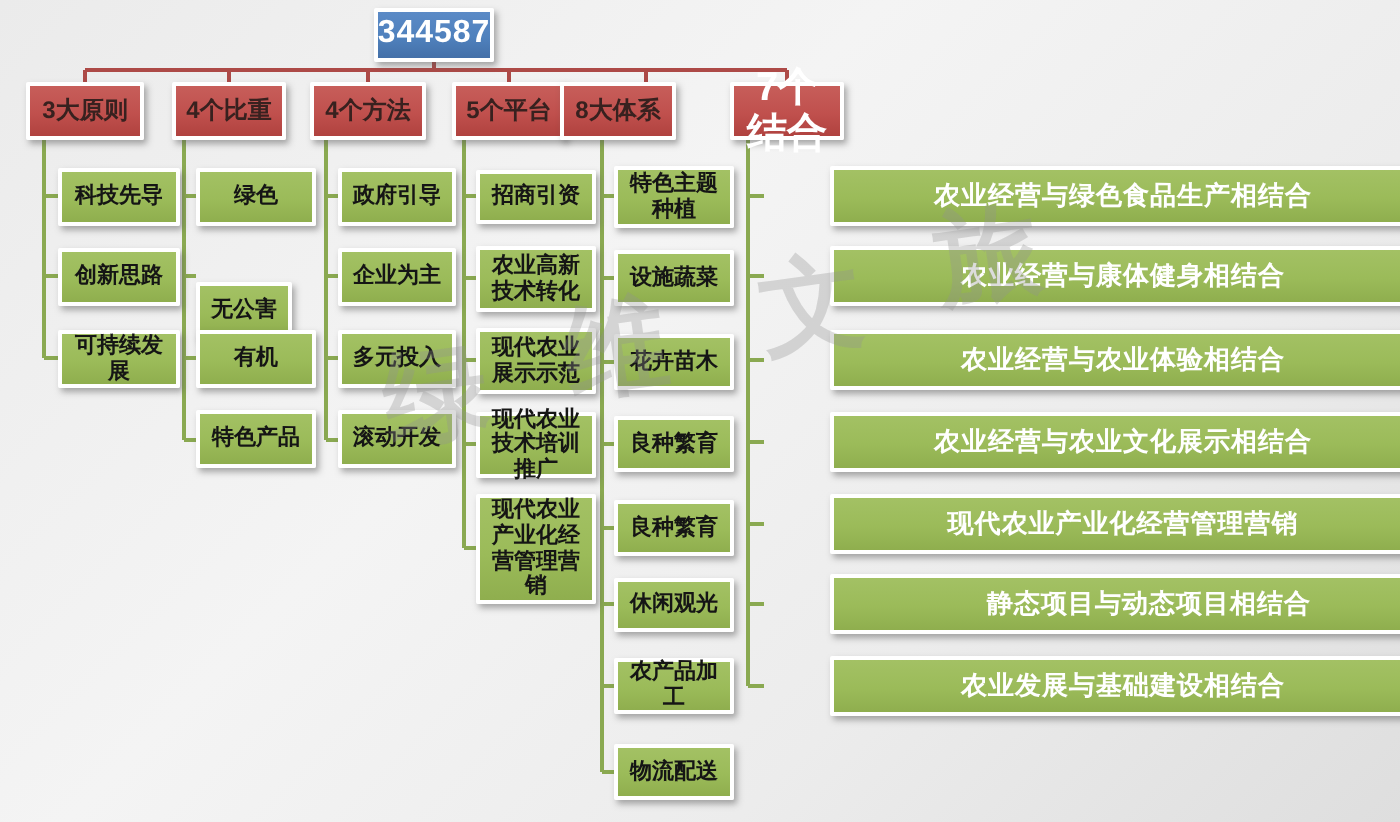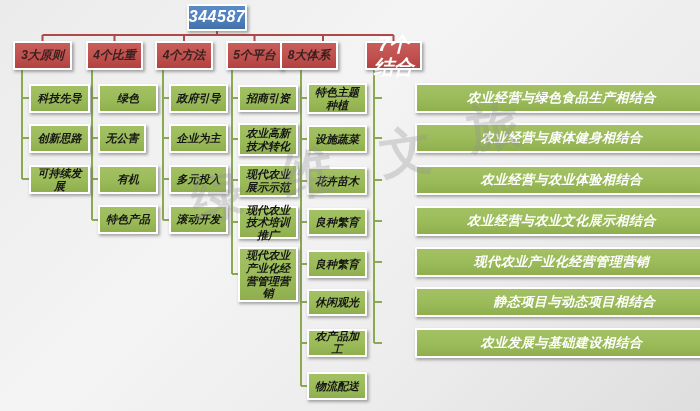--- a/index.html
+++ b/index.html
@@ -8,21 +8,21 @@
     font-family:"Liberation Sans","DejaVu Sans",sans-serif;
     background:linear-gradient(135deg,#ebebeb 0%,#f4f4f4 40%,#ececec 70%,#dedede 100%);
   }
   .stage{position:absolute;inset:0;}
   svg.wires{position:absolute;left:0;top:0;z-index:1;}
   .box{
     position:absolute;z-index:5;box-sizing:border-box;
     display:flex;align-items:center;justify-content:center;text-align:center;
     border:2px solid #ffffff;border-radius:1px;
     box-shadow:1.5px 2px 3px rgba(90,90,90,.5);
-    font-weight:bold;line-height:1.15;padding:1px 2px;font-style:italic;
+    font-weight:bold;line-height:1.15;padding:1px 2px;
   }
   .root{
     background:linear-gradient(180deg,#5b8ac6 0%,#4f81bd 55%,#4470a8 100%);
     color:#ffffff;font-size:16px;letter-spacing:.5px;
   }
   .hdr{
     background:linear-gradient(180deg,#c75e5a 0%,#c0504d 55%,#b0423f 100%);
     color:#38211f;font-size:12px;
   }
   .hdr-big{color:#ffffff;font-size:20px;}
@@ -62,21 +62,21 @@
   <div class="box hdr" style="left:155px;top:41px;width:58px;height:29px">4个方法</div>
   <div class="box hdr" style="left:226px;top:41px;width:57px;height:29px">5个平台</div>
   <div class="box hdr" style="left:280px;top:41px;width:58px;height:29px">8大体系</div>
   <div class="box hdr hdr-big" style="left:365px;top:41px;width:57px;height:29px">7个结合</div>
 
   <div class="box node" style="left:29px;top:84px;width:61px;height:29px">科技先导</div>
   <div class="box node" style="left:29px;top:124px;width:61px;height:29px">创新思路</div>
   <div class="box node" style="left:29px;top:165px;width:61px;height:29px">可持续发展</div>
 
   <div class="box node" style="left:98px;top:84px;width:60px;height:29px">绿色</div>
-  <div class="box node" style="left:98px;top:124px;width:48px;height:29px">无公害</div>
+  <div class="box node" style="left:98px;top:141px;width:48px;height:29px">无公害</div>
   <div class="box node" style="left:98px;top:165px;width:60px;height:29px">有机</div>
   <div class="box node" style="left:98px;top:205px;width:60px;height:29px">特色产品</div>
 
   <div class="box node" style="left:169px;top:84px;width:59px;height:29px">政府引导</div>
   <div class="box node" style="left:169px;top:124px;width:59px;height:29px">企业为主</div>
   <div class="box node" style="left:169px;top:165px;width:59px;height:29px">多元投入</div>
   <div class="box node" style="left:169px;top:205px;width:59px;height:29px">滚动开发</div>
 
   <div class="box node" style="left:238px;top:85px;width:60px;height:27px">招商引资</div>
   <div class="box node" style="left:238px;top:123px;width:60px;height:33px">农业高新技术转化</div>

